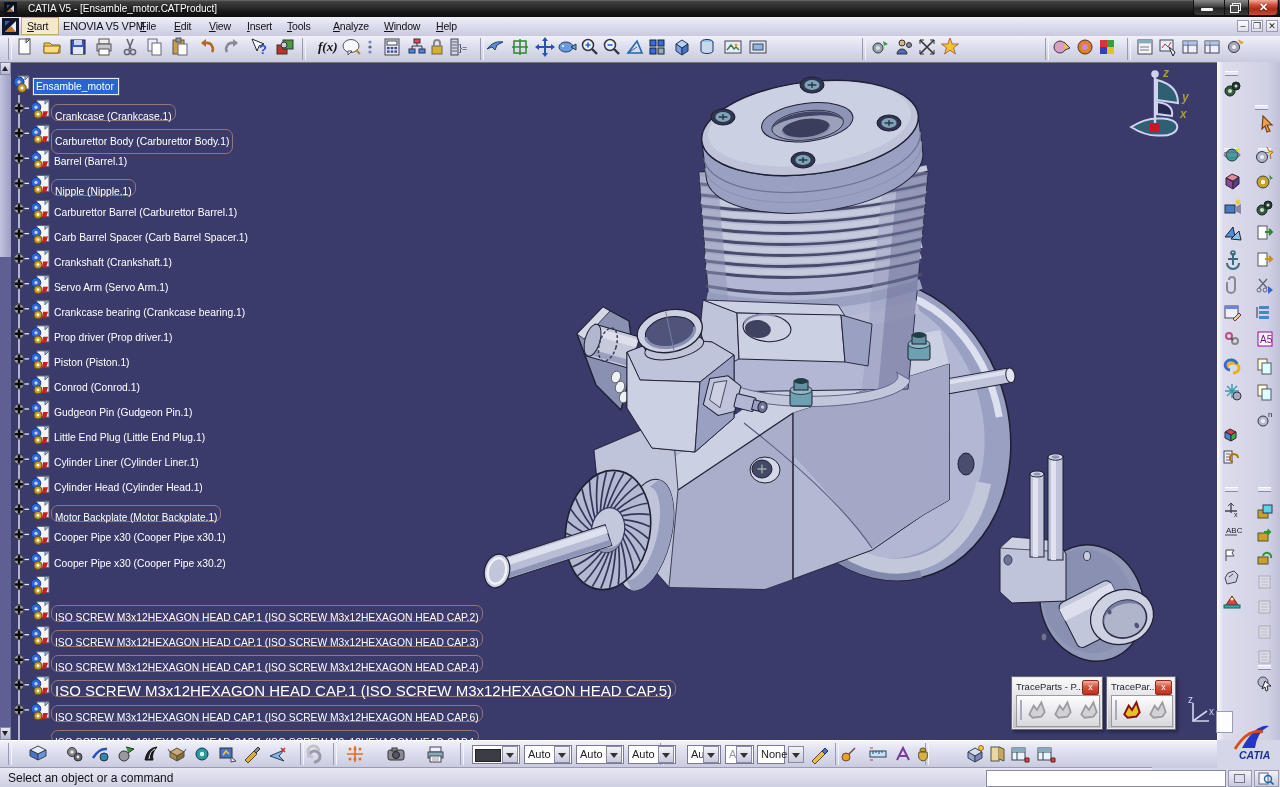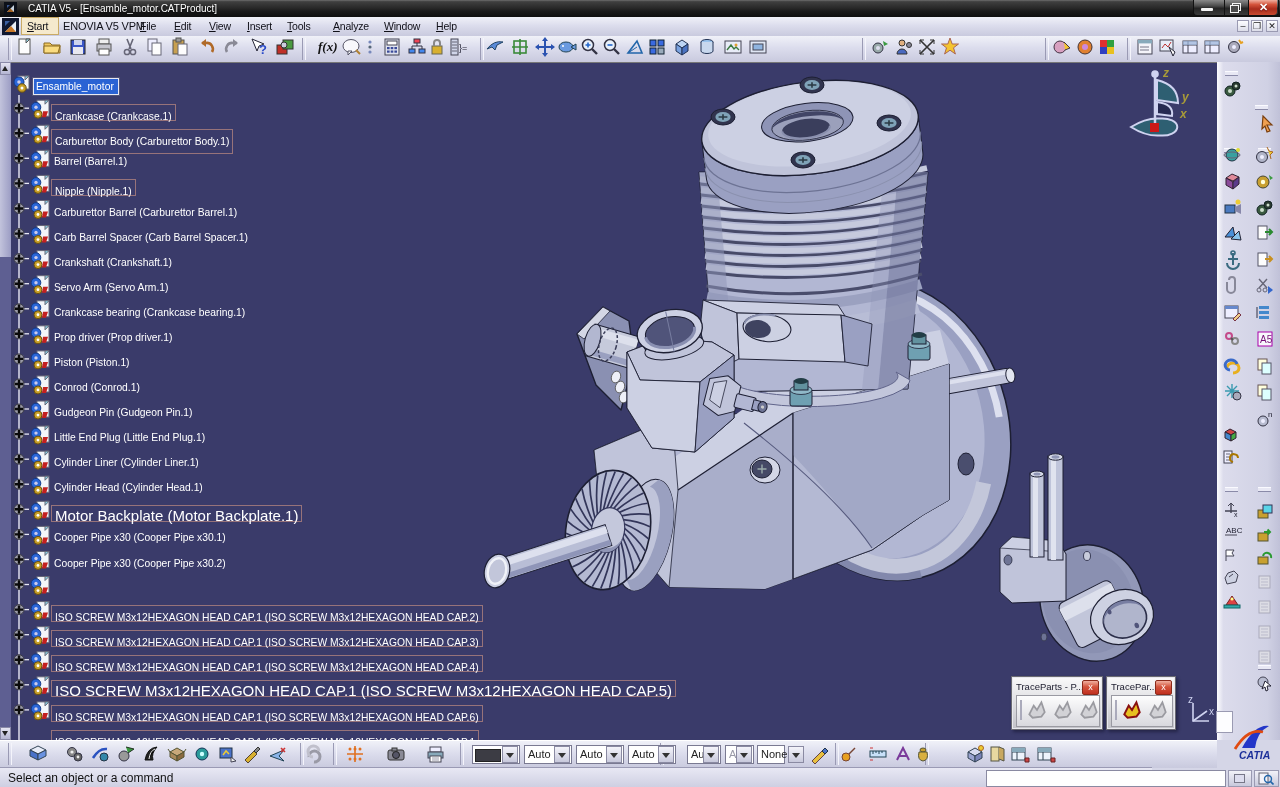--- a/index.html
+++ b/index.html
@@ -1,19 +1,19 @@
 <!DOCTYPE html>
 <html><head><meta charset="utf-8"><title>CATIA V5</title><style>
 html,body{margin:0;padding:0;background:#000}
 #app{position:relative;width:1280px;height:787px;overflow:hidden;font-family:"Liberation Sans",sans-serif;background:#d5d6e7}
 .abs{position:absolute}
 .tb{position:absolute;background:linear-gradient(180deg,#f0f1f8 0%,#dcdded 45%,#c9cade 100%)}
 .mi{position:absolute;top:3px;font-size:10.5px;letter-spacing:-0.2px;color:#101018;white-space:nowrap}
 .sep{position:absolute;width:2px;height:22px;border-left:1px solid #9a9ab4;border-right:1px solid #f4f4fb}
-.tbox{position:absolute;border:1px solid #97737a;border-radius:0;white-space:nowrap;height:14px}
+.tbox{position:absolute;border:1px solid #97737a;border-radius:7px;white-space:nowrap;height:14px}
 .ttext{position:absolute;font-size:10.3px;color:#fff;white-space:nowrap;line-height:13px}
 .handle{position:absolute;width:13px;height:3px;border-top:1px solid #fafaff;border-bottom:1px solid #8a8aa8;background:#e8e8f4}
 </style></head><body>
 <div id="app">
 <div class="abs" style="left:0;top:0;width:1280px;height:17px;background:linear-gradient(180deg,#6e6e6e 0%,#3f3f3f 10%,#2a2a2a 45%,#1b1b1b 65%,#0e0e0e 100%)">
  <svg class="abs" style="left:4px;top:2px" width="13" height="13">
         <rect width="13" height="13" fill="#0c1018"></rect>
         <path d="M3,10 L10,3 L10,10 Z" fill="#c8d4e0"></path>
         <path d="M3,10 L6.5,6.5 L10,10 Z" fill="#a06020"></path>
         <path d="M3,3 L6,3 L3,6 Z" fill="#3a5690"></path>
@@ -810,21 +810,21 @@
 <div class="ttext" style="left:54px;top:255.6px">Crankshaft (Crankshaft.1)</div>
 <div class="ttext" style="left:54px;top:280.7px">Servo Arm (Servo Arm.1)</div>
 <div class="ttext" style="left:54px;top:305.8px">Crankcase bearing (Crankcase bearing.1)</div>
 <div class="ttext" style="left:54px;top:330.8px">Prop driver (Prop driver.1)</div>
 <div class="ttext" style="left:54px;top:355.9px">Piston (Piston.1)</div>
 <div class="ttext" style="left:54px;top:381.0px">Conrod (Conrod.1)</div>
 <div class="ttext" style="left:54px;top:406.0px">Gudgeon Pin (Gudgeon Pin.1)</div>
 <div class="ttext" style="left:54px;top:431.1px">Little End Plug (Little End Plug.1)</div>
 <div class="ttext" style="left:54px;top:456.2px">Cylinder Liner (Cylinder Liner.1)</div>
 <div class="ttext" style="left:54px;top:481.2px">Cylinder Head (Cylinder Head.1)</div>
-<div class="tbox" style="left:51px;top:504.8px;padding:1px 3px 0 3px"><span style="font-size:15px;color:#fff">Motor Backplate (Motor Backplate.1)</span></div>
+<div class="tbox" style="left:51px;top:504.8px;padding:1px 3px 0 3px"><span style="font-size:10px;color:#fff">Motor Backplate (Motor Backplate.1)</span></div>
 <div class="ttext" style="left:54px;top:531.4px">Cooper Pipe x30 (Cooper Pipe x30.1)</div>
 <div class="ttext" style="left:54px;top:556.5px">Cooper Pipe x30 (Cooper Pipe x30.2)</div>
 <div class="tbox" style="left:51px;top:605.1px;padding:1px 3px 0 3px"><span style="font-size:10.3px;color:#fff">ISO SCREW M3x12HEXAGON HEAD CAP.1 (ISO SCREW M3x12HEXAGON HEAD CAP.2)</span></div>
 <div class="tbox" style="left:51px;top:630.2px;padding:1px 3px 0 3px"><span style="font-size:10.3px;color:#fff">ISO SCREW M3x12HEXAGON HEAD CAP.1 (ISO SCREW M3x12HEXAGON HEAD CAP.3)</span></div>
 <div class="tbox" style="left:51px;top:655.2px;padding:1px 3px 0 3px"><span style="font-size:10.3px;color:#fff">ISO SCREW M3x12HEXAGON HEAD CAP.1 (ISO SCREW M3x12HEXAGON HEAD CAP.4)</span></div>
 <div class="tbox" style="left:51px;top:680.3px;padding:1px 3px 0 3px"><span style="font-size:15px;color:#fff">ISO SCREW M3x12HEXAGON HEAD CAP.1 (ISO SCREW M3x12HEXAGON HEAD CAP.5)</span></div>
 <div class="tbox" style="left:51px;top:705.4px;padding:1px 3px 0 3px"><span style="font-size:10.3px;color:#fff">ISO SCREW M3x12HEXAGON HEAD CAP.1 (ISO SCREW M3x12HEXAGON HEAD CAP.6)</span></div>
 <div class="tbox" style="left:51px;top:730px;height:10px;overflow:hidden;padding:1px 3px 0 3px"><span style="font-size:10.3px;color:#fff">ISO SCREW M3x12HEXAGON HEAD CAP.1 (ISO SCREW M3x12HEXAGON HEAD CAP.1</span></div>
 <div class="abs" style="left:1011px;top:676px;width:92px;height:54px;background:linear-gradient(180deg,#fafafa,#c2c2c8);border:1px solid #6a6a72;box-shadow:inset 0 0 0 1px #e8e8ee, 2px 2px 3px rgba(10,10,30,0.45);box-sizing:border-box">
 <div class="abs" style="left:4px;top:4px;font-size:9.5px;color:#223">TraceParts - P...</div>

